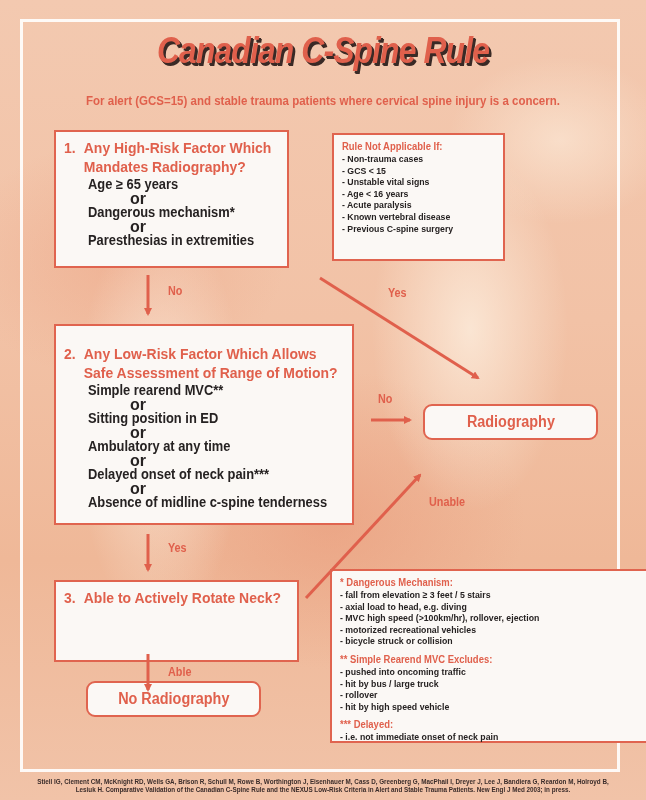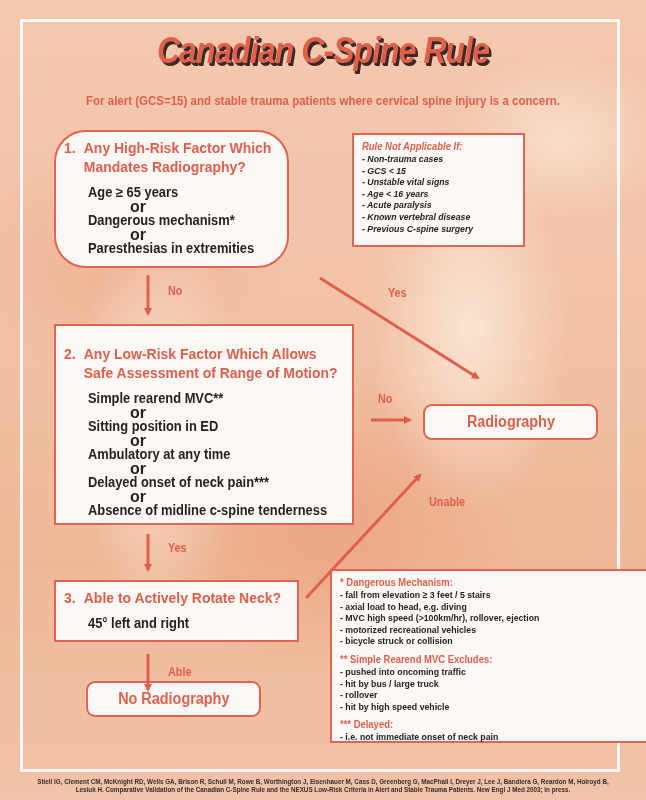--- a/index.html
+++ b/index.html
@@ -37,46 +37,46 @@
     position: absolute; background: #fbf8f5;
     border: 2px solid #e0644f; box-sizing: border-box;
   }
   .q-title {
     color: #e0604c; font-weight: bold; font-size: 15.5px; line-height: 19px;
     transform: scaleX(0.9); transform-origin: left;
     white-space: nowrap;
   }
   .q-title .num { display: inline-block; width: 22px; }
   .q-title .line2 { padding-left: 22px; display: block; }
-  .opts { margin-top: 8px; margin-left: 24px; color: #262222; font-weight: bold; }
+  .opts { margin-top: 0; margin-left: 24px; color: #262222; font-weight: bold; }
   .opt { font-size: 14px; line-height: 17px; transform: scaleX(0.92); transform-origin: left; white-space: nowrap; }
   .or  { font-size: 16px; line-height: 11px; padding-left: 42px; color: #262222; }
 
-  #box1 { left: 54px; top: 130px; width: 235px; height: 138px; padding: 6px 8px; border-radius: 32px; }
+  #box1 { left: 54px; top: 130px; width: 235px; height: 138px; padding: 6px 8px; }
   #box2 { left: 54px; top: 324px; width: 300px; height: 201px; padding: 18px 8px; }
-  #box3 { left: 54px; top: 580px; width: 245px; height: 62px; padding: 6px 8px; }
+  #box3 { left: 54px; top: 580px; width: 245px; height: 82px; padding: 6px 8px; }
 
   .rounded {
     position: absolute; background: #fbf8f5; border: 2px solid #e0644f;
     border-radius: 9px; box-sizing: border-box;
     display: flex; align-items: center; justify-content: center;
     color: #e0604c; font-weight: bold;
   }
   #radiography { left: 423px; top: 404px; width: 175px; height: 36px; font-size: 16px; }
   #no-radiography { left: 86px; top: 681px; width: 175px; height: 36px; font-size: 16px; }
   .rounded span { transform: scaleX(0.9); display: inline-block; }
 
   .note {
     position: absolute; background: #fbf8f5; border: 2px solid #e0644f;
     box-sizing: border-box; padding: 5px 8px;
   }
   .note .h { color: #e0604c; font-weight: bold; font-size: 10.5px; line-height: 13px; transform: scaleX(0.9); transform-origin: left; white-space: nowrap; }
   .note .li { color: #262222; font-weight: bold; font-size: 9.5px; line-height: 11.6px; transform: scaleX(0.92); transform-origin: left; white-space: nowrap; }
   .note .gap { height: 6px; }
-  #not-applicable { left: 352px; top: 133px; width: 173px; height: 114px; font-style: italic; }
+  #not-applicable { left: 332px; top: 133px; width: 173px; height: 128px; }
   #footnotes { left: 330px; top: 569px; width: 320px; height: 174px; }
 
   .lbl { position: absolute; color: #e0604c; font-weight: bold; font-size: 12px; transform: scaleX(0.9); transform-origin: left; }
   svg.arrows { position: absolute; left: 0; top: 0; }
 
   .citation {
     position: absolute; left: 0; width: 646px; top: 778px; text-align: center;
     font-weight: bold; font-size: 6.3px; line-height: 8px; color: #3a2c2a;
   }
 </style>
@@ -132,23 +132,20 @@
 </div>
 
 <div class="rounded" id="radiography">
   <span>Radiography</span>
 </div>
 
 <div class="box" id="box3">
   <div class="q-title">
     <span class="num">3.</span><span>Able to Actively Rotate Neck?</span>
   </div>
-  <div class="opts">
-    <div class="opt">45° left and right</div>
-  </div>
 </div>
 
 <div class="rounded" id="no-radiography">
   <span>No Radiography</span>
 </div>
 
 <div class="note" id="footnotes">
   <div class="h">* Dangerous Mechanism:</div>
   <div class="li">- fall from elevation ≥ 3 feet / 5 stairs</div>
   <div class="li">- axial load to head, e.g. diving</div>

